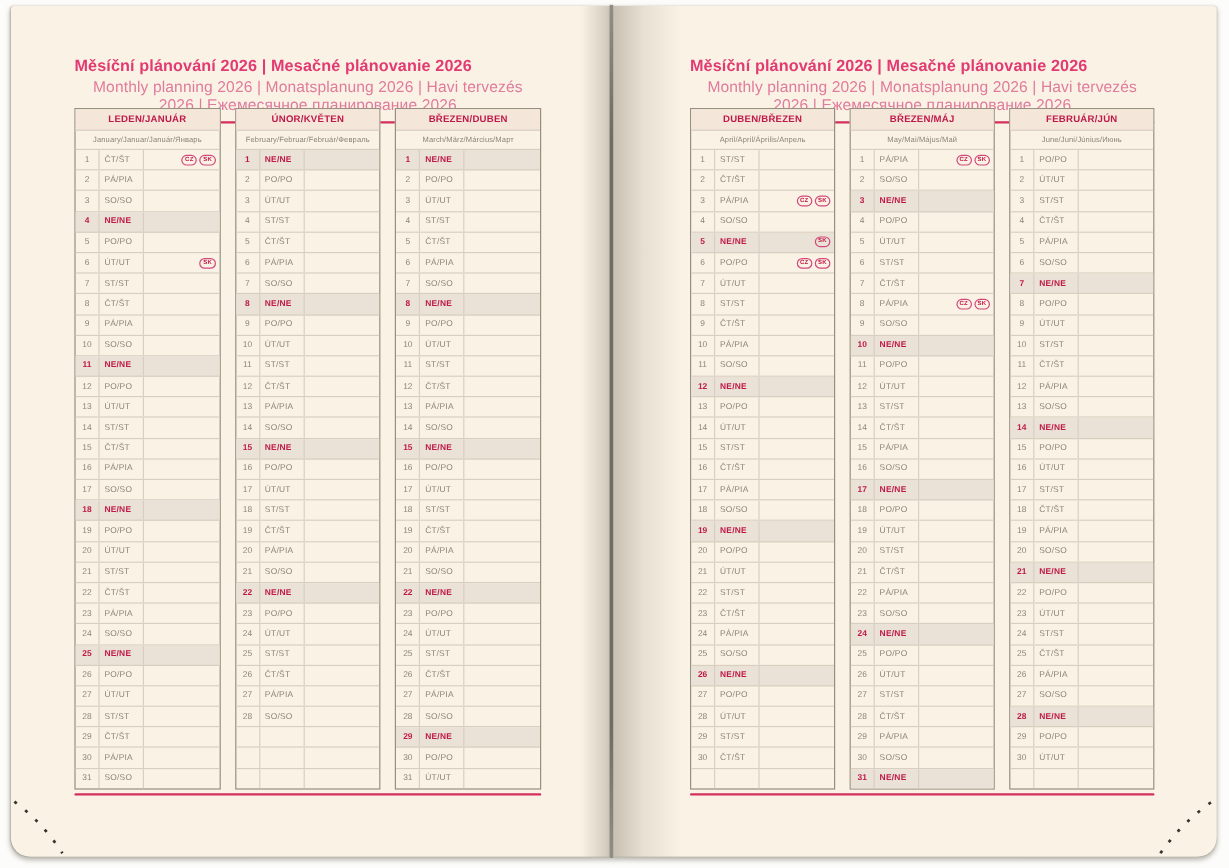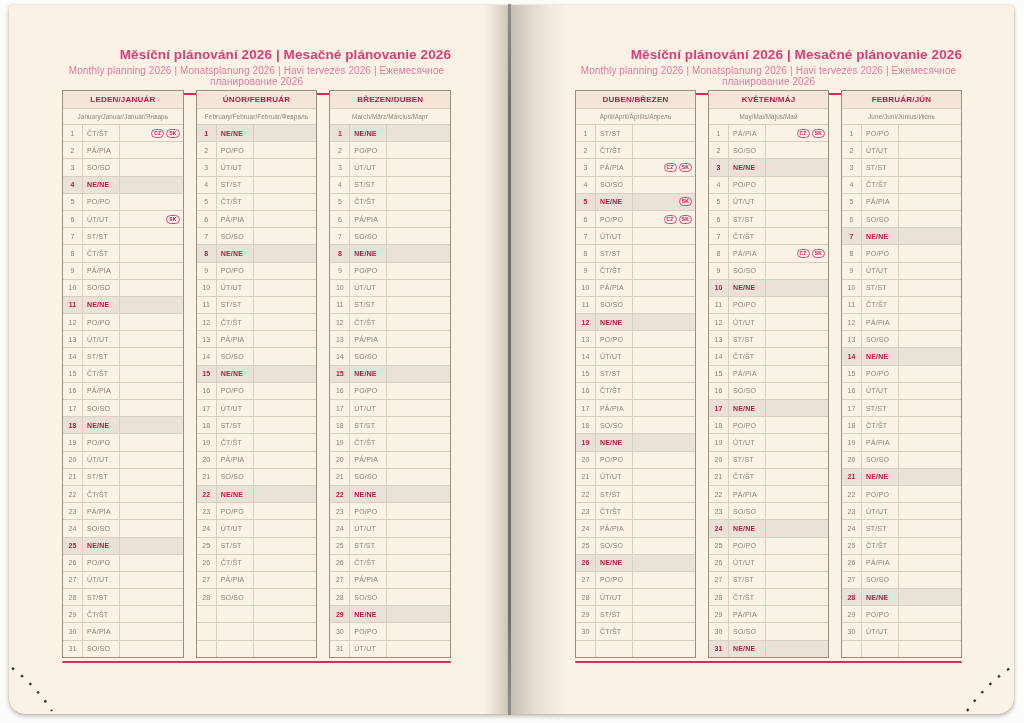--- a/index.html
+++ b/index.html
@@ -18,22 +18,22 @@
   .page-r{left:510px; width:504px; border-radius:0 3px 16px 0;}
   .shade{position:absolute; top:0; bottom:0; pointer-events:none;}
   .shade-l{right:0; width:26px; background:linear-gradient(to right, rgba(100,92,78,0), rgba(100,92,78,.30)); border-radius:0;}
   .shade-r{left:0; width:58px; background:linear-gradient(to right, rgba(95,88,76,.34), rgba(95,88,76,.12) 45%, rgba(95,88,76,0));}
   .spine{position:absolute; left:508px; top:4px; width:3px; height:711px; z-index:3;
          background:linear-gradient(to bottom,#908e86,#6f6d66 15%,#6f6d66 85%,#908e86);}
 
   .title-block{position:absolute; top:47px; z-index:2;}
   .tb-l{left:62px; width:389px;}
   .tb-r{left:575px; width:387px;}
-  .main-title{font-size:13.5px; font-weight:bold; color:var(--title-pink); text-align:right; letter-spacing:.1px;}
-  .sub-title{font-size:10px; color:var(--title-sub-pink); text-align:center; margin-top:3px; letter-spacing:.1px;}
+  .main-title{font-size:13.5px; font-weight:bold; color:var(--title-pink); text-align:left; letter-spacing:.1px;}
+  .sub-title{font-size:13px; color:var(--title-sub-pink); text-align:center; margin-top:3px; letter-spacing:.1px;}
   .title-rule{height:2px; background:var(--rule-red); margin-top:6px; border-radius:1px;}
 
   .months{position:absolute; top:90px; height:568px; display:flex; gap:12px; z-index:2;}
   .ml{left:62px; width:389px;}
   .mr{left:575px; width:387px;}
   .month{flex:1; display:flex; flex-direction:column; border:1px solid var(--table-border); background:var(--page-bg);}
   .m-head{height:18px; flex:none; background:var(--header-bg); color:var(--accent-red); font-weight:bold;
           font-size:8px; display:flex; align-items:center; justify-content:center;
           border-bottom:1px solid var(--grid-line); letter-spacing:.2px; white-space:nowrap;}
   .m-sub{height:16px; flex:none; color:var(--muted-text); font-size:6.3px; display:flex; align-items:center;
@@ -241,21 +241,21 @@
             <div class="c-note"></div>
           </div>
           <div class="row">
             <div class="c-num">31</div>
             <div class="c-day">SO/SO</div>
             <div class="c-note"></div>
           </div>
         </div>
       </div>
       <div class="month">
-        <div class="m-head">ÚNOR/FEBRUÁR</div>
+        <div class="m-head">ÚNOR/KVĚTEN</div>
         <div class="m-sub">February/Februar/Február/Февраль</div>
         <div class="m-rows">
           <div class="row sunday">
             <div class="c-num">1</div>
             <div class="c-day">NE/NE</div>
             <div class="c-note"></div>
           </div>
           <div class="row">
             <div class="c-num">2</div>
             <div class="c-day">PO/PO</div>
@@ -734,21 +734,21 @@
             <div class="c-note"></div>
           </div>
           <div class="row">
             <div class="c-num"></div>
             <div class="c-day"></div>
             <div class="c-note"></div>
           </div>
         </div>
       </div>
       <div class="month">
-        <div class="m-head">KVĚTEN/MÁJ</div>
+        <div class="m-head">BŘEZEN/MÁJ</div>
         <div class="m-sub">May/Mai/Május/Май</div>
         <div class="m-rows">
           <div class="row">
             <div class="c-num">1</div>
             <div class="c-day">PÁ/PIA</div>
             <div class="c-note">
               <span class="badge">CZ</span>
               <span class="badge">SK</span>
             </div>
           </div>

